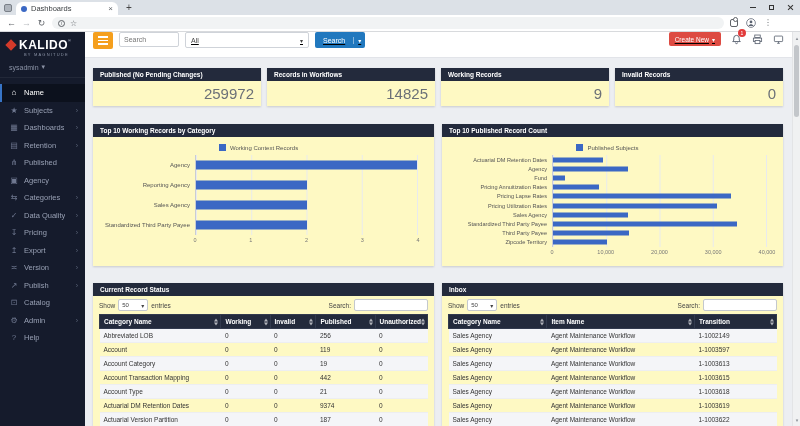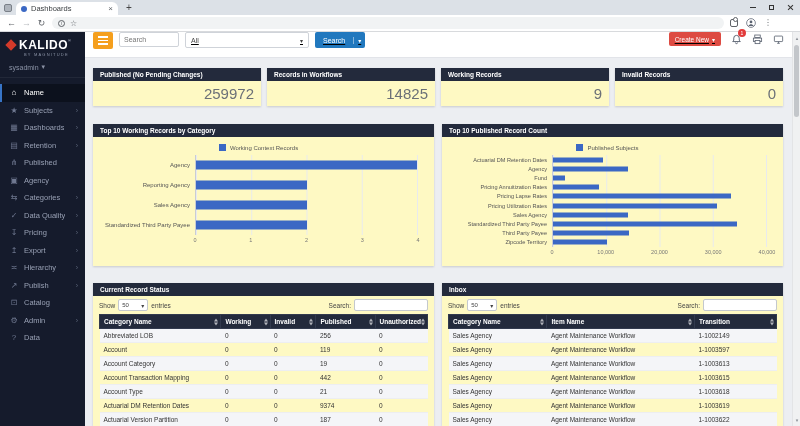--- a/index.html
+++ b/index.html
@@ -214,40 +214,40 @@
         <span class="nav-label">Pricing</span>
         <span class="nav-chevron">›</span>
       </div>
       <div class="nav-item">
         <span class="nav-icon">↥</span>
         <span class="nav-label">Export</span>
         <span class="nav-chevron">›</span>
       </div>
       <div class="nav-item">
         <span class="nav-icon">≍</span>
-        <span class="nav-label">Hierarchy</span>
+        <span class="nav-label">Version</span>
         <span class="nav-chevron">›</span>
       </div>
       <div class="nav-item">
         <span class="nav-icon">↗</span>
         <span class="nav-label">Publish</span>
         <span class="nav-chevron">›</span>
       </div>
       <div class="nav-item">
         <span class="nav-icon">⊡</span>
         <span class="nav-label">Catalog</span>
       </div>
       <div class="nav-item">
         <span class="nav-icon">⚙</span>
         <span class="nav-label">Admin</span>
         <span class="nav-chevron">›</span>
       </div>
       <div class="nav-item">
         <span class="nav-icon">?</span>
-        <span class="nav-label">Data</span>
+        <span class="nav-label">Help</span>
       </div>
     </div>
 </div>
 
 <div class="topbar">
   <div class="hamburger">
       <i></i>
       <i></i>
       <i></i>
     </div>

